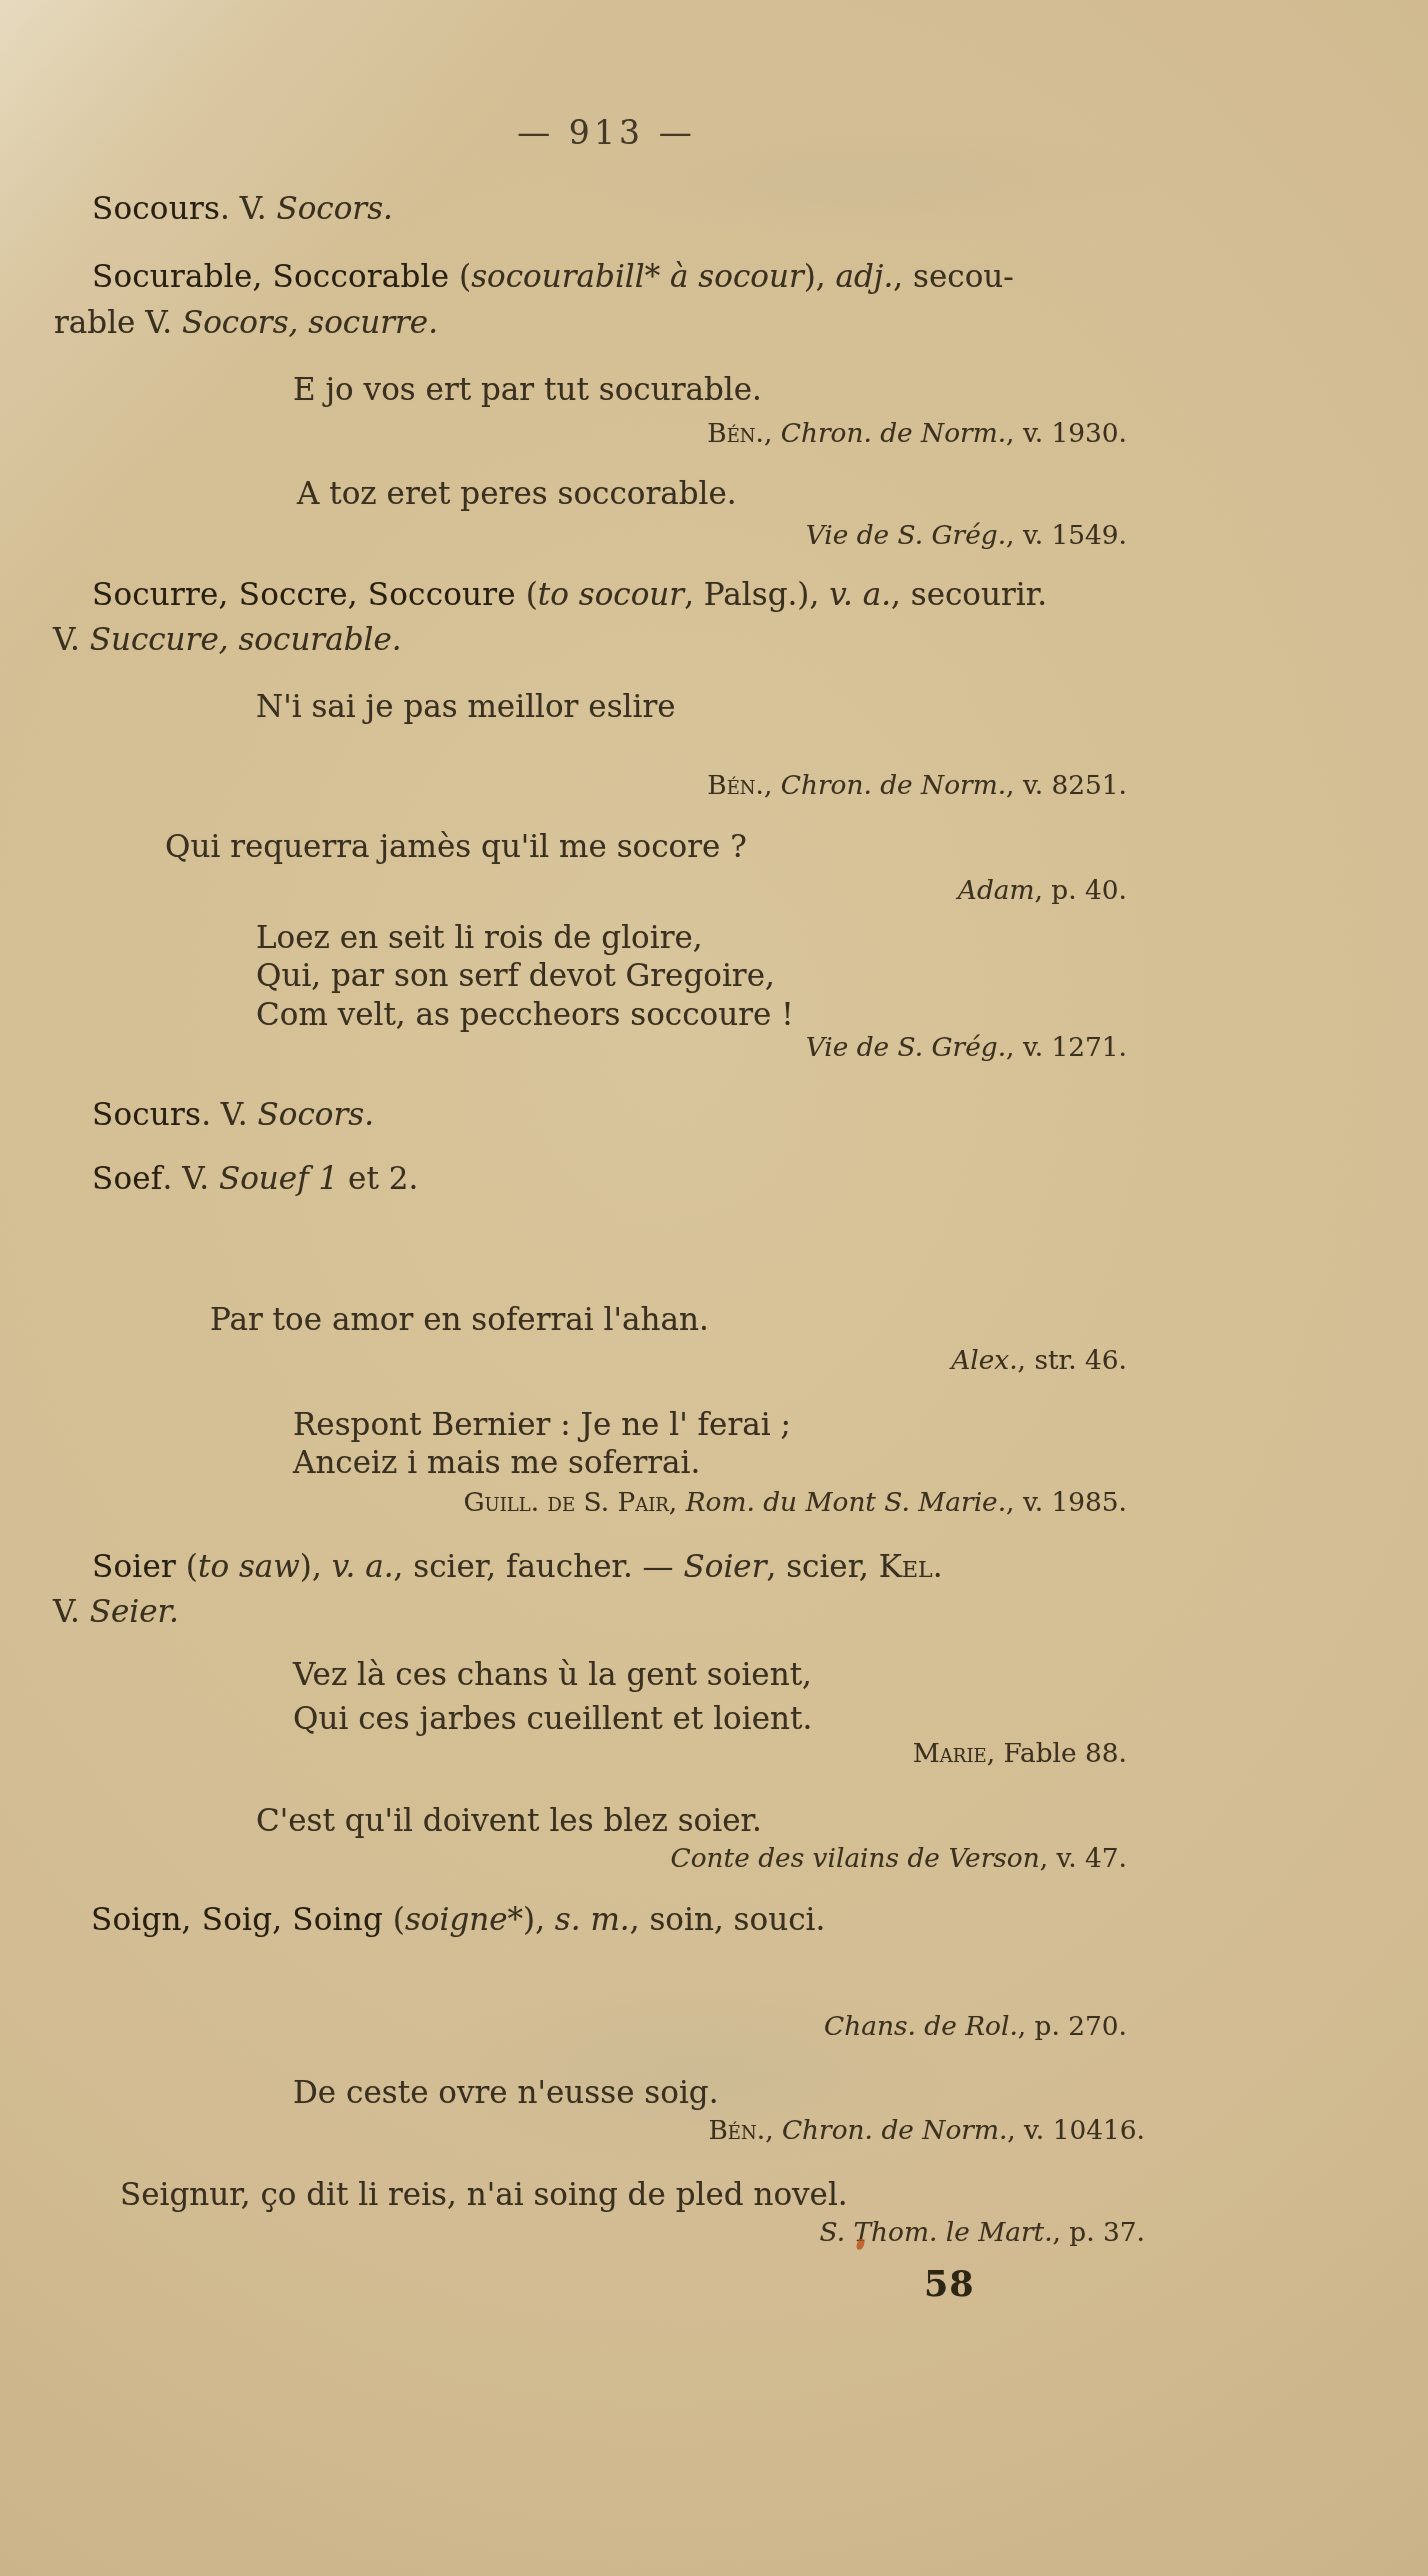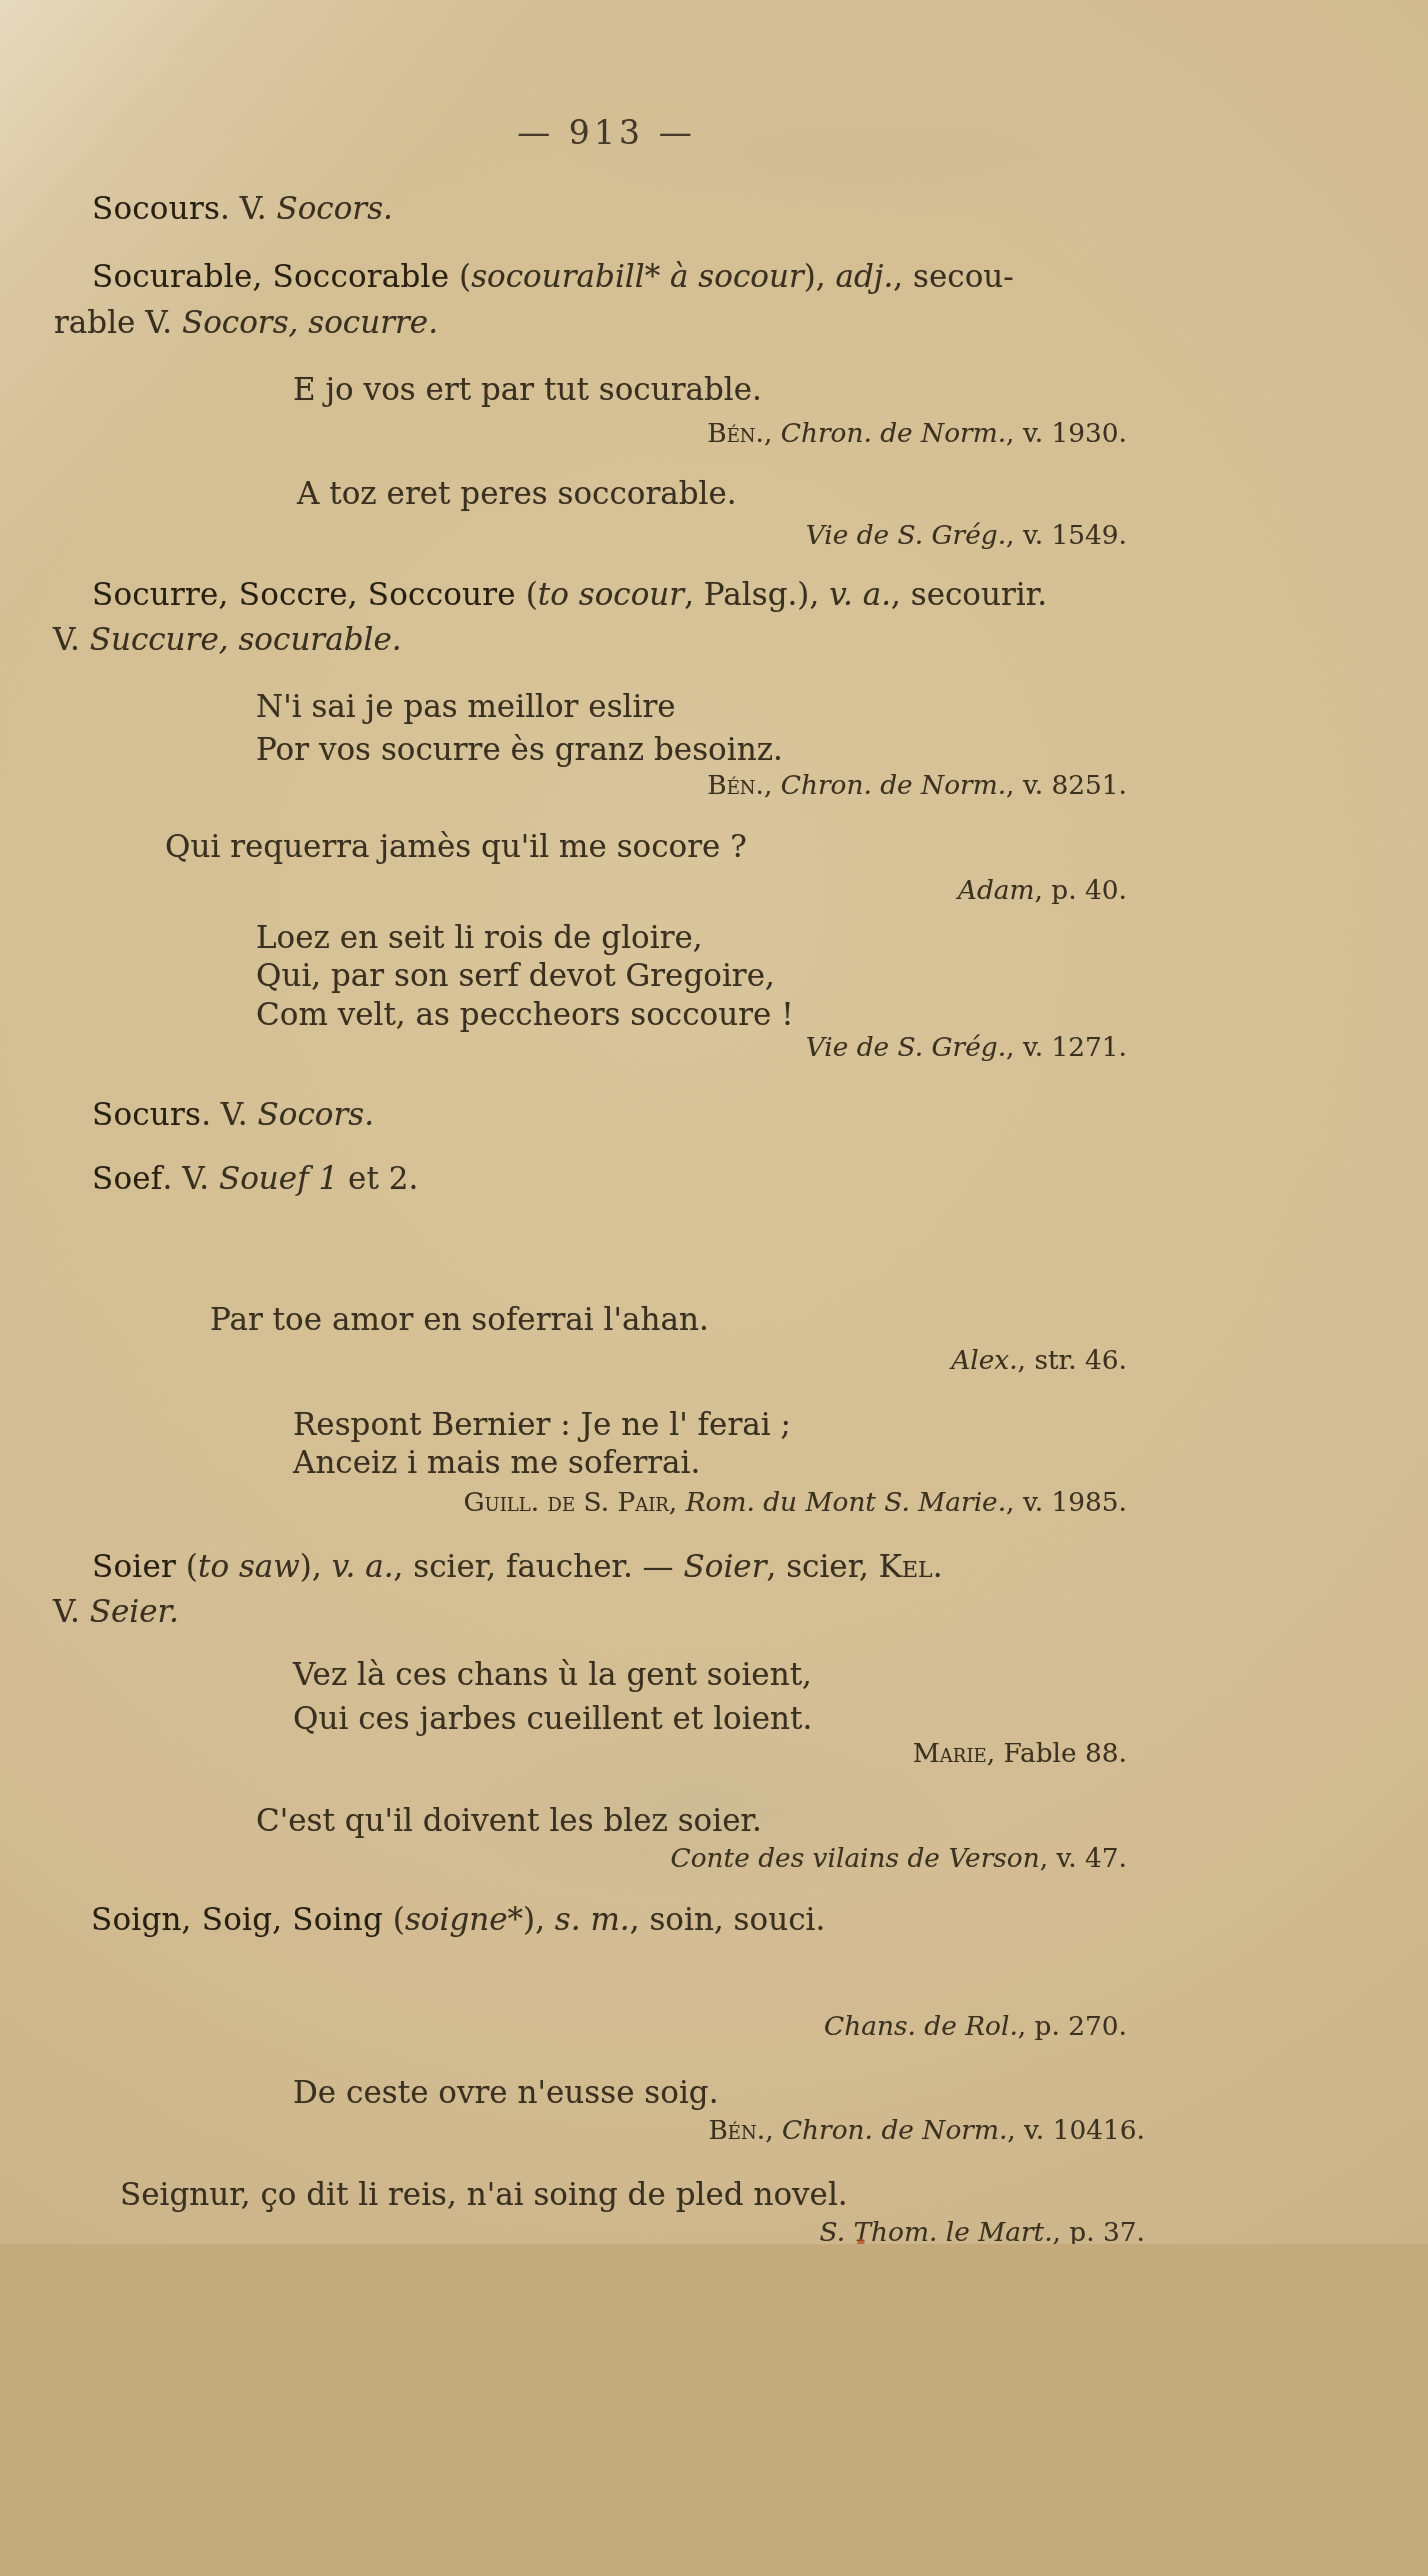--- a/index.html
+++ b/index.html
@@ -2,21 +2,21 @@
 <html style="font-size:13.2px"><head>
 <meta charset="utf-8">
 <style>
   html,body{margin:0;padding:0}
   body{
     width:1429px;height:2576px;
     background:#c3ab7e;
     font-family:"DejaVu Serif","Liberation Serif",serif;
   }
   .page{
-    position:relative;width:1429px;height:2244px;overflow:hidden;color:#39301f;
+    position:relative;width:1429px;height:2576px;overflow:hidden;color:#39301f;
     background:
       linear-gradient(132deg, rgba(240,229,202,.95) 0%, rgba(233,220,187,.5) 7%, rgba(233,220,187,0) 16%),
       radial-gradient(429px 91px at 60% 7%, rgba(158,173,148,.10), rgba(158,173,148,0) 70%),
       radial-gradient(396px 140px at 49% 80.3%, rgba(150,170,145,.12), rgba(150,170,145,0) 70%),
       radial-gradient(130% 92% at 47% 40%, #e0cba0 0%, #d9c297 52%, #cdb388 86%, #bfa67a 100%);
   }
   .texture{position:absolute;left:0;top:0;opacity:.09;pointer-events:none}
   .line{
     position:absolute;white-space:nowrap;font-size:31px;line-height:1.18;
     text-shadow:0 0 0.8px rgba(70,55,30,.28);
@@ -59,21 +59,20 @@
   <div class="line" style="top:371px;left:293px">E jo vos ert par tut socurable.</div>
   <div class="cite" style="top:418px"><span class="sc">Bén.</span><span>, </span><span class="it">Chron. de Norm.</span><span>, v. 1930.</span></div>
 
   <div class="line" style="top:475px;left:297px">A toz eret peres soccorable.</div>
   <div class="cite" style="top:520px"><span class="it">Vie de S. Grég.</span><span>, v. 1549.</span></div>
 
   <div class="line" style="top:576px;left:92px"><span class="hw">Socurre, Soccre, Soccoure</span><span> (</span><span class="it">to socour</span><span>, Palsg.), </span><span class="it">v. a.</span><span>, secourir.</span></div>
   <div class="line" style="top:621px;left:53px"><span>V. </span><span class="it">Succure, socurable.</span></div>
 
   <div class="line" style="top:688px;left:256px">N'i sai je pas meillor eslire</div>
-  <div class="line" style="top:731px;left:256px">Por vos socurre ès granz besoinz.</div>
   <div class="cite" style="top:770px"><span class="sc">Bén.</span><span>, </span><span class="it">Chron. de Norm.</span><span>, v. 8251.</span></div>
 
   <div class="line" style="top:828px;left:165px">Qui requerra jamès qu'il me socore ?</div>
   <div class="cite" style="top:875px"><span class="it">Adam</span><span>, p. 40.</span></div>
 
   <div class="line" style="top:919px;left:256px">Loez en seit li rois de gloire,</div>
   <div class="line" style="top:957px;left:256px">Qui, par son serf devot Gregoire,</div>
   <div class="line" style="top:996px;left:256px">Com velt, as peccheors soccoure !</div>
   <div class="cite" style="top:1032px"><span class="it">Vie de S. Grég.</span><span>, v. 1271.</span></div>
 

